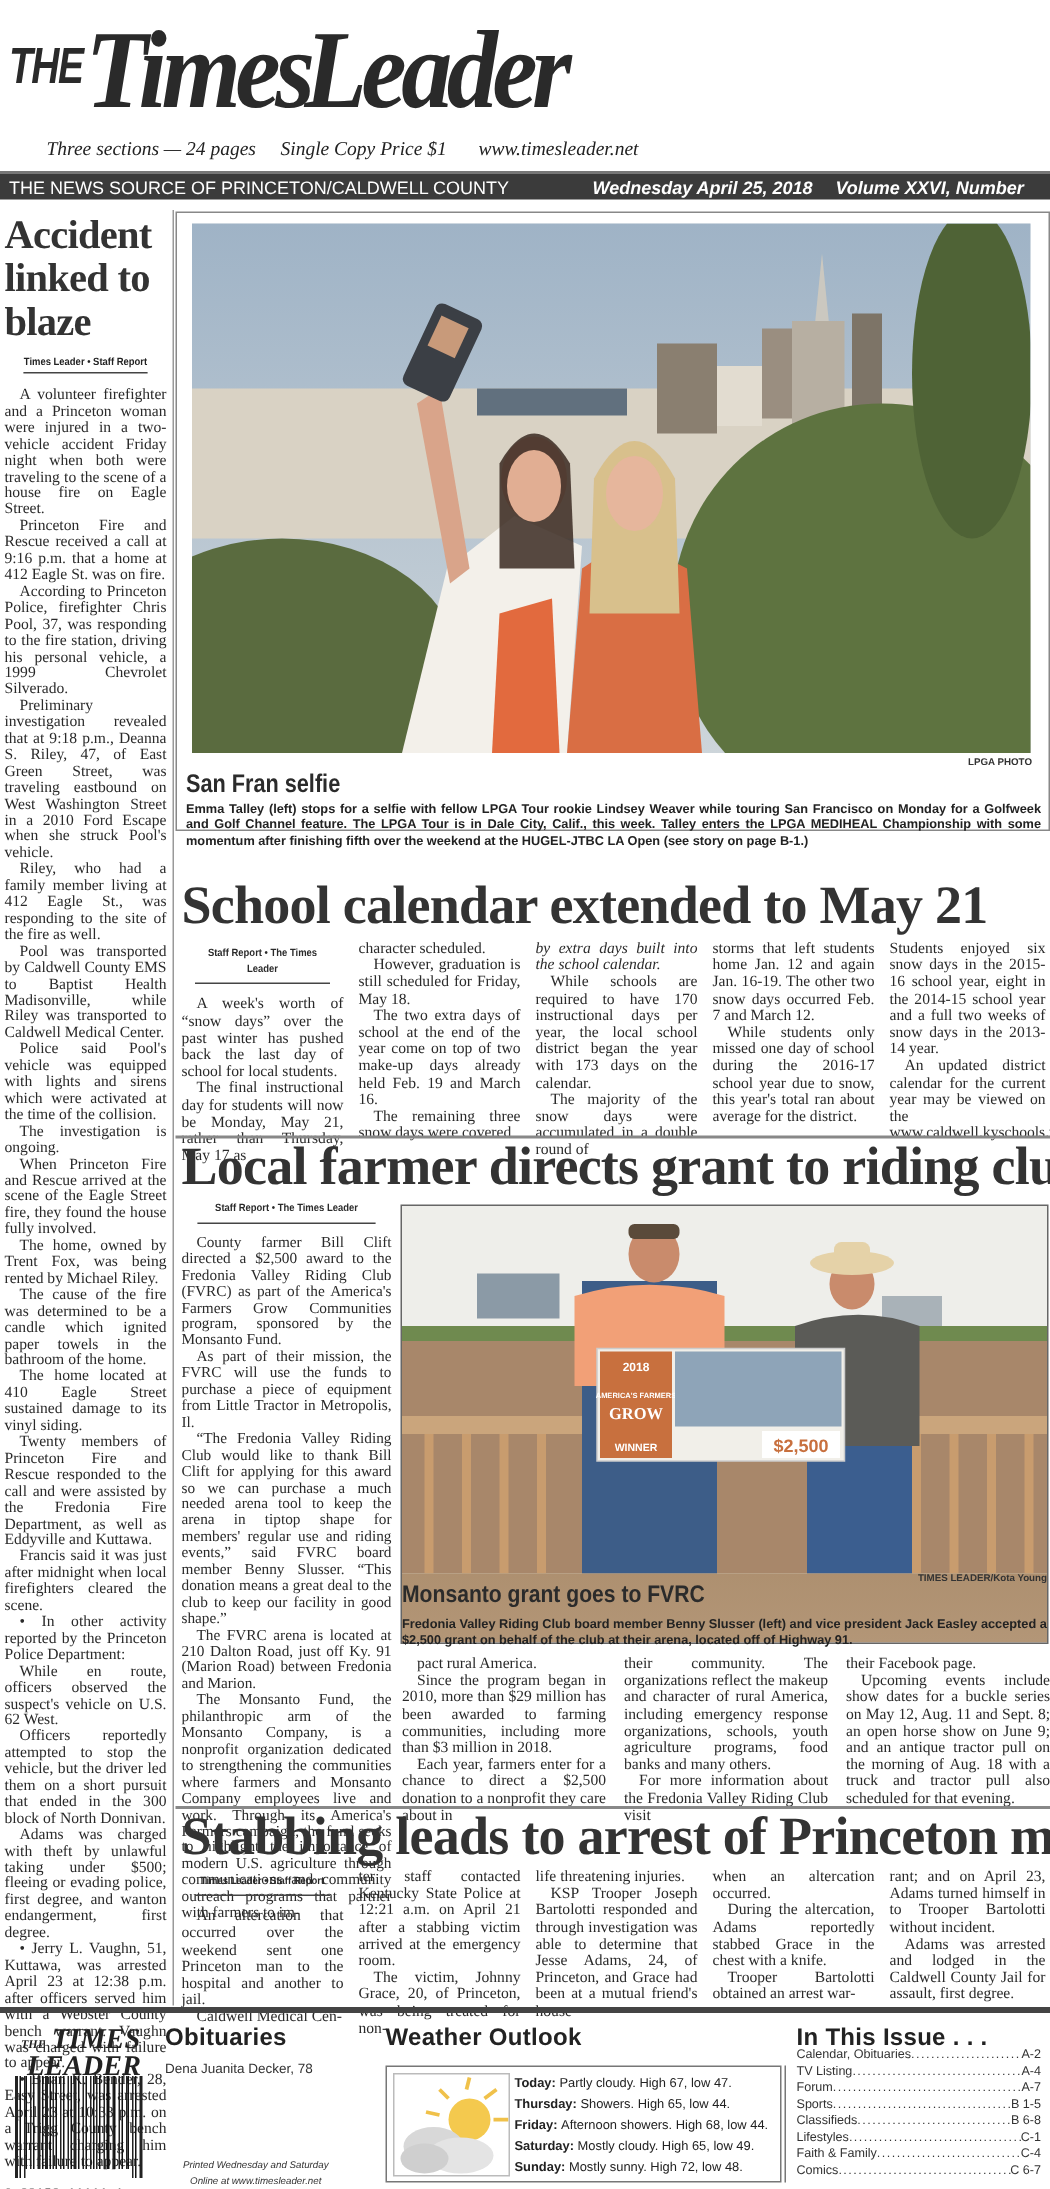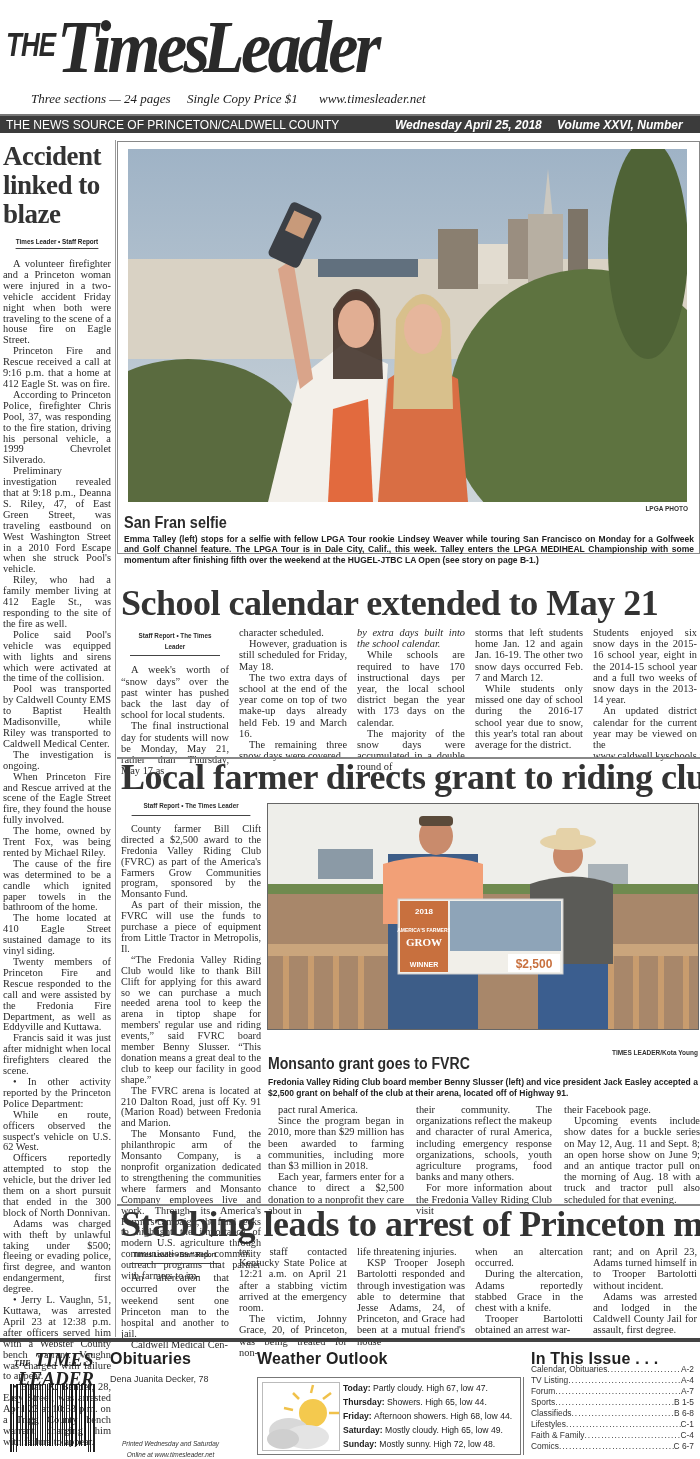--- a/index.html
+++ b/index.html
@@ -35,21 +35,21 @@
   
   .headline { position: absolute; font-family: "Liberation Serif", serif; font-weight: bold; font-size: 36px; color: #333; letter-spacing: -0.5px; white-space: nowrap; }
   .cols { position: absolute; display: flex; gap: 10px; }
   .col { font-size: 10.4px; line-height: 11.2px; text-align: justify; color: #2a2a2a; }
   .col p { text-indent: 10px; }
   .col .byline { margin: 3px 4px 8px; }
 
   .rule { position: absolute; left: 117px; width: 583px; height: 2px; background: #888; }
 
   
-  .photo2 { position: absolute; left: 267px; top: 803px; width: 432px; height: 227px; border: 1px solid #666; overflow: hidden; background: linear-gradient(#f4f4f0 0%, #f4f4f0 40%, #6d8a4f 48%, #a48563 56%, #b39677 100%); }
+  .photo2 { position: absolute; left: 267px; top: 803px; width: 432px; height: 293px; border: 1px solid #666; overflow: hidden; background: linear-gradient(#f4f4f0 0%, #f4f4f0 40%, #6d8a4f 48%, #a48563 56%, #b39677 100%); }
   .cut2-head { position: absolute; left: 268px; top: 1055px; font-family: "Liberation Sans", sans-serif; font-weight: bold; font-size: 16px; color: #2b2b2b; transform: scaleX(0.88); transform-origin: left; }
   .cut2 { position: absolute; left: 268px; top: 1077px; width: 432px; font-family: "Liberation Sans", sans-serif; font-weight: bold; font-size: 8.5px; line-height: 11px; color: #222; }
 
   
   .footer-bar { position: absolute; left: 0; top: 1338px; width: 700px; height: 4px; background: #444; }
   .footer { position: absolute; left: 0; top: 1342px; width: 700px; height: 117px; }
   .sec-head { position: absolute; font-family: "Liberation Sans", sans-serif; font-weight: bold; font-size: 16px; color: #222; letter-spacing: 0.2px; }
   .mini-logo { position: absolute; left: 14px; top: 10px; font-family: "Liberation Serif", serif; font-weight: bold; font-style: italic; color: #222; line-height: 15px; }
   .barcode { position: absolute; left: 10px; top: 42px; width: 86px; height: 62px; display: flex; align-items: flex-start; gap: 0; }
   .barcode i { display: block; height: 100%; background: #111; }
@@ -89,22 +89,22 @@
 
 <div class="left-col">
   <h1 class="left-head">Accident linked to blaze</h1>
   <div class="byline">Times Leader • Staff Report</div>
   <div class="body-text" id="accident-body">
       <p>A volunteer firefighter and a Princeton woman were injured in a two-vehicle accident Friday night when both were traveling to the scene of a house fire on Eagle Street.</p>
       <p>Princeton Fire and Rescue received a call at 9:16 p.m. that a home at 412 Eagle St. was on fire.</p>
       <p>According to Princeton Police, firefighter Chris Pool, 37, was responding to the fire station, driving his personal vehicle, a 1999 Chevrolet Silverado.</p>
       <p>Preliminary investigation revealed that at 9:18 p.m., Deanna S. Riley, 47, of East Green Street, was traveling eastbound on West Washington Street in a 2010 Ford Escape when she struck Pool's vehicle.</p>
       <p>Riley, who had a family member living at 412 Eagle St., was responding to the site of the fire as well.</p>
+      <p>Pool was transported by Caldwell County EMS to Baptist Health Madisonville, while Riley was transported to Caldwell Medical Center.</p>
       <p>Police said Pool's vehicle was equipped with lights and sirens which were activated at the time of the collision.</p>
-      <p>Pool was transported by Caldwell County EMS to Baptist Health Madisonville, while Riley was transported to Caldwell Medical Center.</p>
       <p>The investigation is ongoing.</p>
       <p>When Princeton Fire and Rescue arrived at the scene of the Eagle Street fire, they found the house fully involved.</p>
       <p>The home, owned by Trent Fox, was being rented by Michael Riley.</p>
       <p>The cause of the fire was determined to be a candle which ignited paper towels in the bathroom of the home.</p>
       <p>The home located at 410 Eagle Street sustained damage to its vinyl siding.</p>
       <p>Twenty members of Princeton Fire and Rescue responded to the call and were assisted by the Fredonia Fire Department, as well as Eddyville and Kuttawa.</p>
       <p>Francis said it was just after midnight when local firefighters cleared the scene.</p>
       <p>• In other activity reported by the Princeton Police Department:</p>
       <p>While en route, officers observed the suspect's vehicle on U.S. 62 West.</p>
       <p>Officers reportedly attempted to stop the vehicle, but the driver led them on a short pursuit that ended in the 300 block of North Donnivan.</p>

